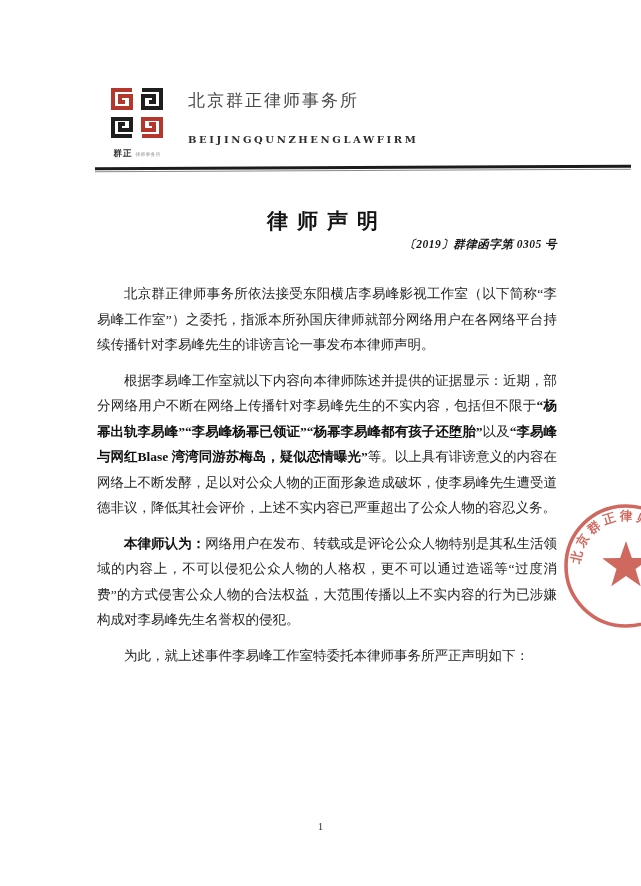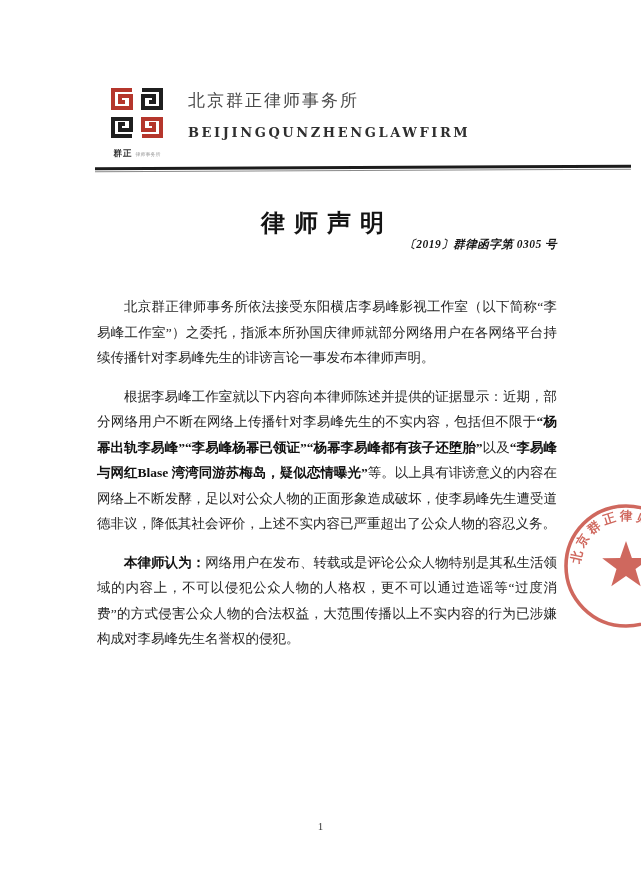--- a/index.html
+++ b/index.html
@@ -7,33 +7,33 @@
     position:relative;width:641px;height:886px;background:#ffffff;
     overflow:hidden;font-family:"Liberation Serif","DejaVu Serif",serif;
   }
   
   .header{position:absolute;top:86px;left:108px;display:flex;gap:22px;}
   .logo-wrap{width:58px;text-align:center;}
   .logo-caption{margin-top:2px;font-size:8.5px;font-weight:bold;color:#2b2b2b;letter-spacing:1px;white-space:nowrap;}
   .logo-caption .tiny{font-size:5px;font-weight:normal;color:#9a9a9a;letter-spacing:0;}
   .firm{padding-top:3px;}
   .firm-cn{font-size:17px;color:#4a4a4a;letter-spacing:2px;}
-  .firm-en{margin-top:13px;font-size:13px;font-weight:bold;letter-spacing:2.6px;color:#2e2e2e;font-family:"DejaVu Serif",serif;}
+  .firm-en{margin-top:22px;font-size:10px;font-weight:bold;letter-spacing:2.6px;color:#2e2e2e;font-family:"DejaVu Serif",serif;}
   
   .divider{position:absolute;top:166px;left:95px;width:536px;height:3px;background:#1c1c1c;transform:rotate(-0.25deg);}
   .divider-shadow{position:absolute;top:170px;left:95px;width:536px;height:1px;background:#8a8a8a;transform:rotate(-0.25deg);}
   
   .doc-title{position:absolute;top:207px;left:97px;width:460px;text-align:center;
-    font-size:24px;font-weight:bold;letter-spacing:9px;color:#141414;}
+    font-size:21px;font-weight:bold;letter-spacing:9px;color:#141414;}
   .doc-number{position:absolute;top:237px;left:97px;width:460px;text-align:right;
     font-size:11.5px;font-weight:bold;font-style:italic;color:#161616;letter-spacing:0.5px;}
   
   .doc-body{position:absolute;top:281px;left:97px;width:460px;
     font-size:13.5px;line-height:25.5px;color:#242424;text-align:justify;}
-  .doc-body p{margin:13px 0 10px 0;text-indent:2em;}
+  .doc-body p{margin:0 0 10px 0;text-indent:2em;}
   .doc-body strong{font-weight:bold;color:#111;}
   
   .page-num{position:absolute;top:820px;left:0;width:641px;text-align:center;
     font-size:11px;color:#3a3a3a;}
   
   .seal{position:absolute;left:540px;top:480px;width:172px;height:172px;
     mix-blend-mode:multiply;opacity:0.82;}
 </style>
 </head>
 <body>
@@ -71,20 +71,21 @@
   <div class="divider"></div>
   <div class="divider-shadow"></div>
 
   <div class="doc-title">律师声明</div>
   <div class="doc-number">〔2019〕群律函字第 0305 号</div>
 
   <div class="doc-body">
       <p><span>北京群正律师事务所依法接受东阳横店李易峰影视工作室（以下简称“李易峰工作室”）之委托，指派本所孙国庆律师就部分网络用户在各网络平台持续传播针对李易峰先生的诽谤言论一事发布本律师声明。</span></p>
       <p><span>根据李易峰工作室就以下内容向本律师陈述并提供的证据显示：近期，部分网络用户不断在网络上传播针对李易峰先生的不实内容，包括但不限于</span><strong>“杨幂出轨李易峰”“李易峰杨幂已领证”“杨幂李易峰都有孩子还堕胎”</strong><span>以及</span><strong>“李易峰与网红Blase 湾湾同游苏梅岛，疑似恋情曝光”</strong><span>等。以上具有诽谤意义的内容在网络上不断发酵，足以对公众人物的正面形象造成破坏，使李易峰先生遭受道德非议，降低其社会评价，上述不实内容已严重超出了公众人物的容忍义务。</span></p>
       <p><strong>本律师认为：</strong><span>网络用户在发布、转载或是评论公众人物特别是其私生活领域的内容上，不可以侵犯公众人物的人格权，更不可以通过造谣等“过度消费”的方式侵害公众人物的合法权益，大范围传播以上不实内容的行为已涉嫌构成对李易峰先生名誉权的侵犯。</span></p>
+      <p><span>为此，就上述事件李易峰工作室特委托本律师事务所严正声明如下：</span></p>
     </div>
 
   <div class="page-num">1</div>
 
   <svg class="seal" viewBox="0 0 172 172">
     <defs>
       <path id="sealArcTop" d="M40,86 A46,46 0 1 1 132,86" fill="none"></path>
     </defs>
     <circle cx="86" cy="86" r="60" fill="none" stroke="#c5463a" stroke-width="3.6"></circle>
     <polygon fill="#c5463a" points="86,61 91.9,77.9 109.8,78.3 95.5,89.1 100.7,106.2 86,96 71.3,106.2 76.5,89.1 62.2,78.3 80.1,77.9"></polygon>

